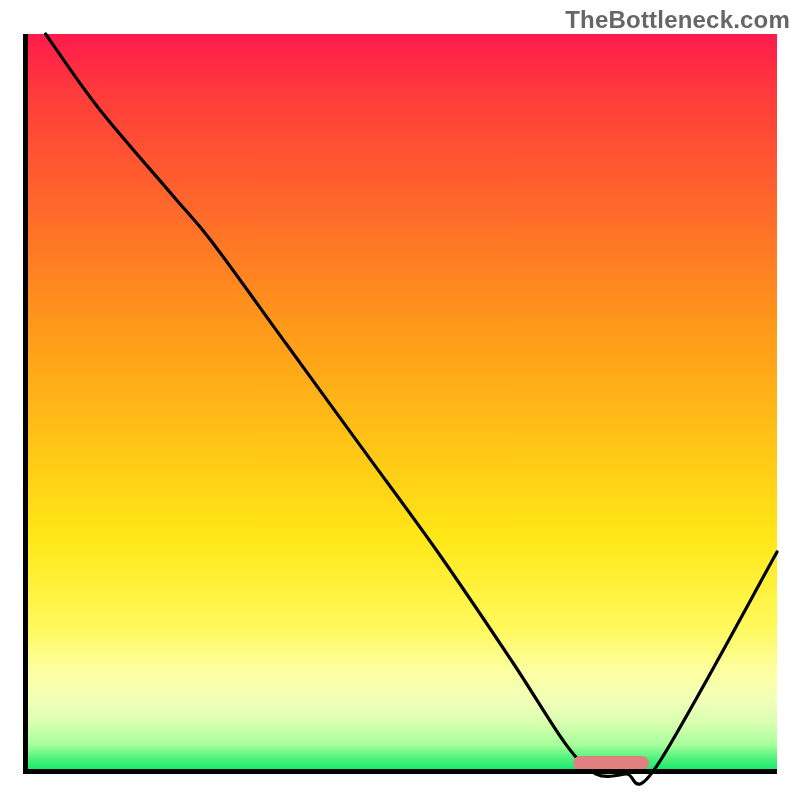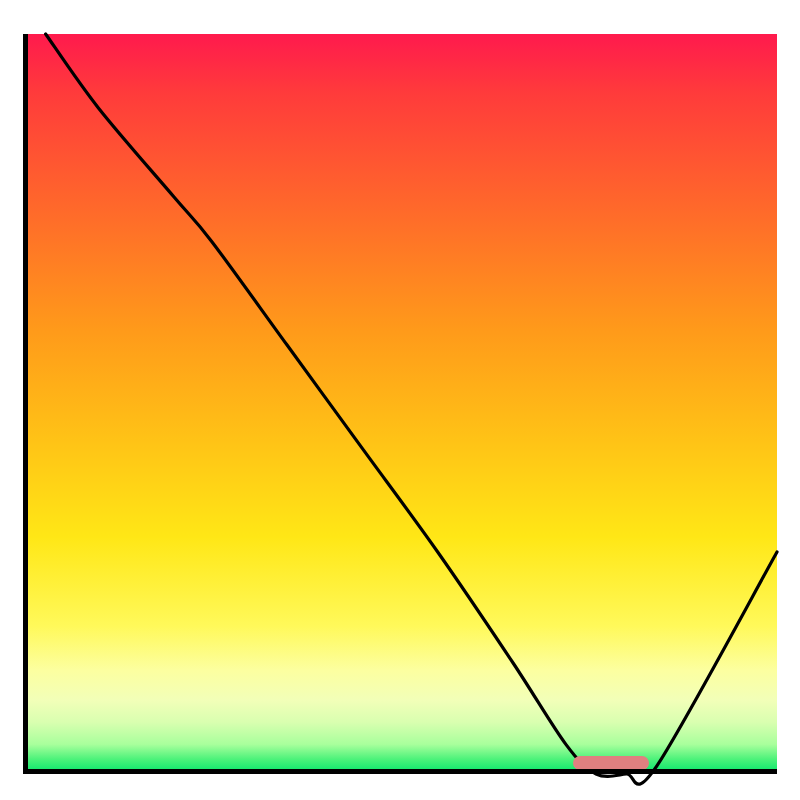--- a/index.html
+++ b/index.html
@@ -94,20 +94,21 @@
     height: 14px;
     background: #e08080;
     border-radius: 7px;
   }
 </style>
 </head>
 <body>
 
 <div class="container">
 
+  <div class="watermark">TheBottleneck.com</div>
 
   <div class="plot-area">
 
     <div class="gradient-bg"></div>
 
     <svg class="curve" viewBox="0 0 754 740" preserveAspectRatio="none">
       <path id="curve-path" fill="none" stroke="#000000" stroke-width="3.2" stroke-linecap="round" stroke-linejoin="round" d="M 22.62 0.00 C 31.06 11.84, 54.89 47.95, 75.40 74.00 C 95.91 100.05, 132.70 141.49, 150.80 162.80 C 168.90 184.11, 170.40 183.52, 188.50 207.20 C 206.60 230.88, 239.77 277.65, 263.90 310.80 C 288.03 343.95, 315.17 381.25, 339.30 414.40 C 363.43 447.55, 390.57 483.66, 414.70 518.00 C 438.83 552.34, 469.59 598.22, 490.10 629.00 C 510.61 659.78, 529.61 692.64, 542.88 710.40 C 556.15 728.16, 563.39 735.26, 573.04 740.00 C 582.69 744.74, 593.55 741.18, 603.20 740.00 C 612.85 738.82, 609.23 768.12, 633.36 732.60 C 657.49 697.08, 734.70 552.34, 754.00 518.00"></path>
     </svg>
 
     <div id="marker" class="marker" style="left: 550.42px; width: 75.4px; bottom: 4px; background: rgb(224, 128, 128);"></div>

